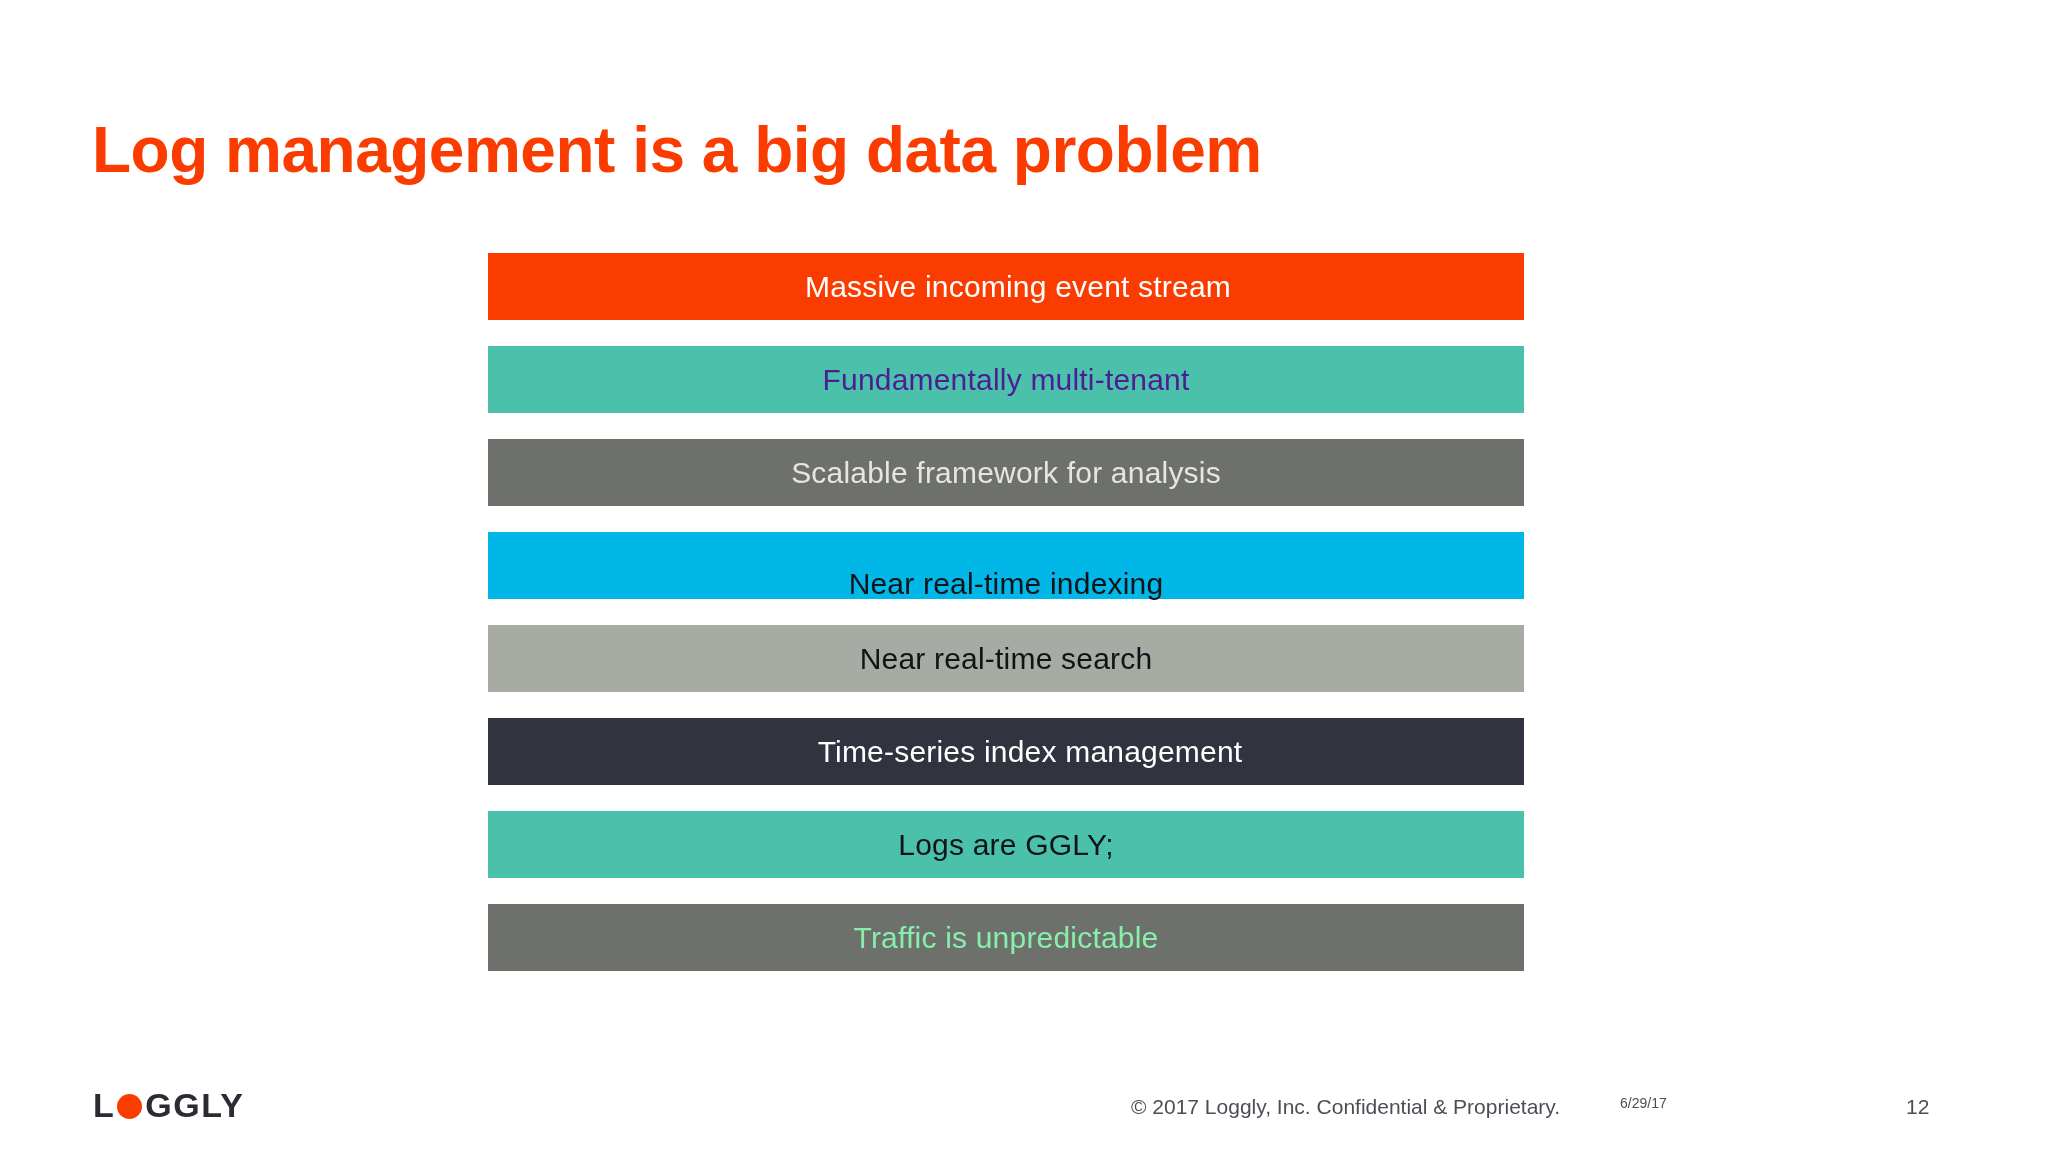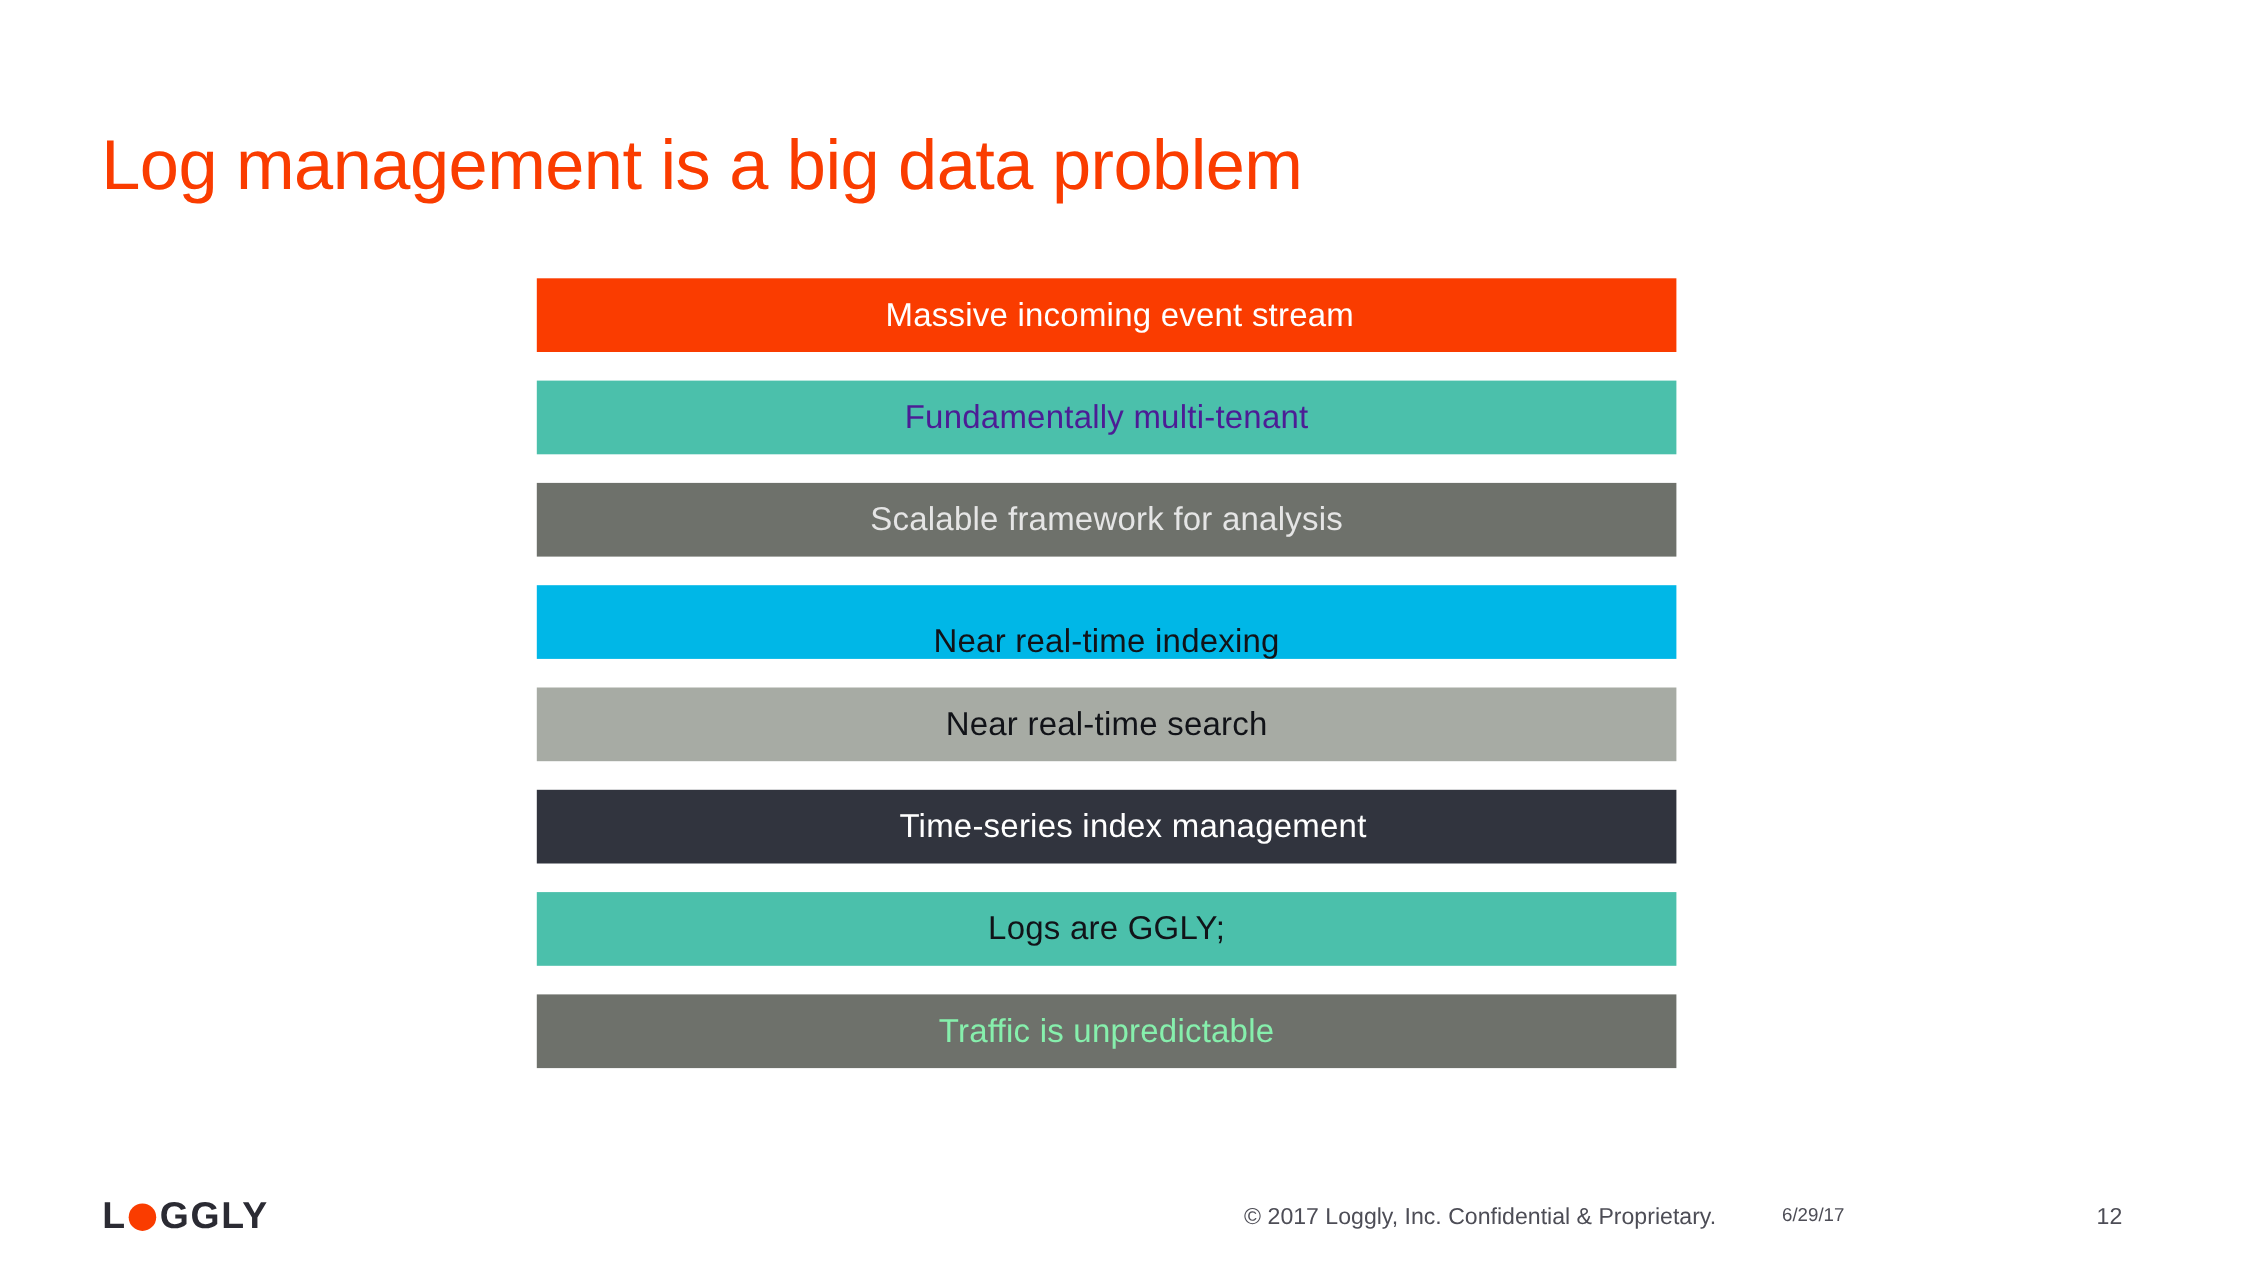--- a/index.html
+++ b/index.html
@@ -18,21 +18,21 @@
     background: #ffffff;
     overflow: hidden;
   }
 
   
   #slide-title {
     position: absolute;
     left: 92px;
     top: 72px;
     font-size: 64px;
-    font-weight: normal;
+    font-weight: bold;
     letter-spacing: -0.5px;
     color: #FA3C00;
     white-space: nowrap;
     line-height: 1.1;
   }
 
   
   #bar-stack {
     position: absolute;
     left: 488px;
@@ -96,21 +96,21 @@
     left: 1131px;
     top: 20px;
     font-size: 21px;
     color: #4D4D56;
     white-space: nowrap;
   }
   #footer-date {
     position: absolute;
     left: 1620px;
     top: 20px;
-    font-size: 17px;
+    font-size: 14px;
     color: #4D4D56;
     white-space: nowrap;
   }
   #footer-page {
     position: absolute;
     left: 1906px;
     top: 20px;
     font-size: 21px;
     color: #4D4D56;
     white-space: nowrap;

